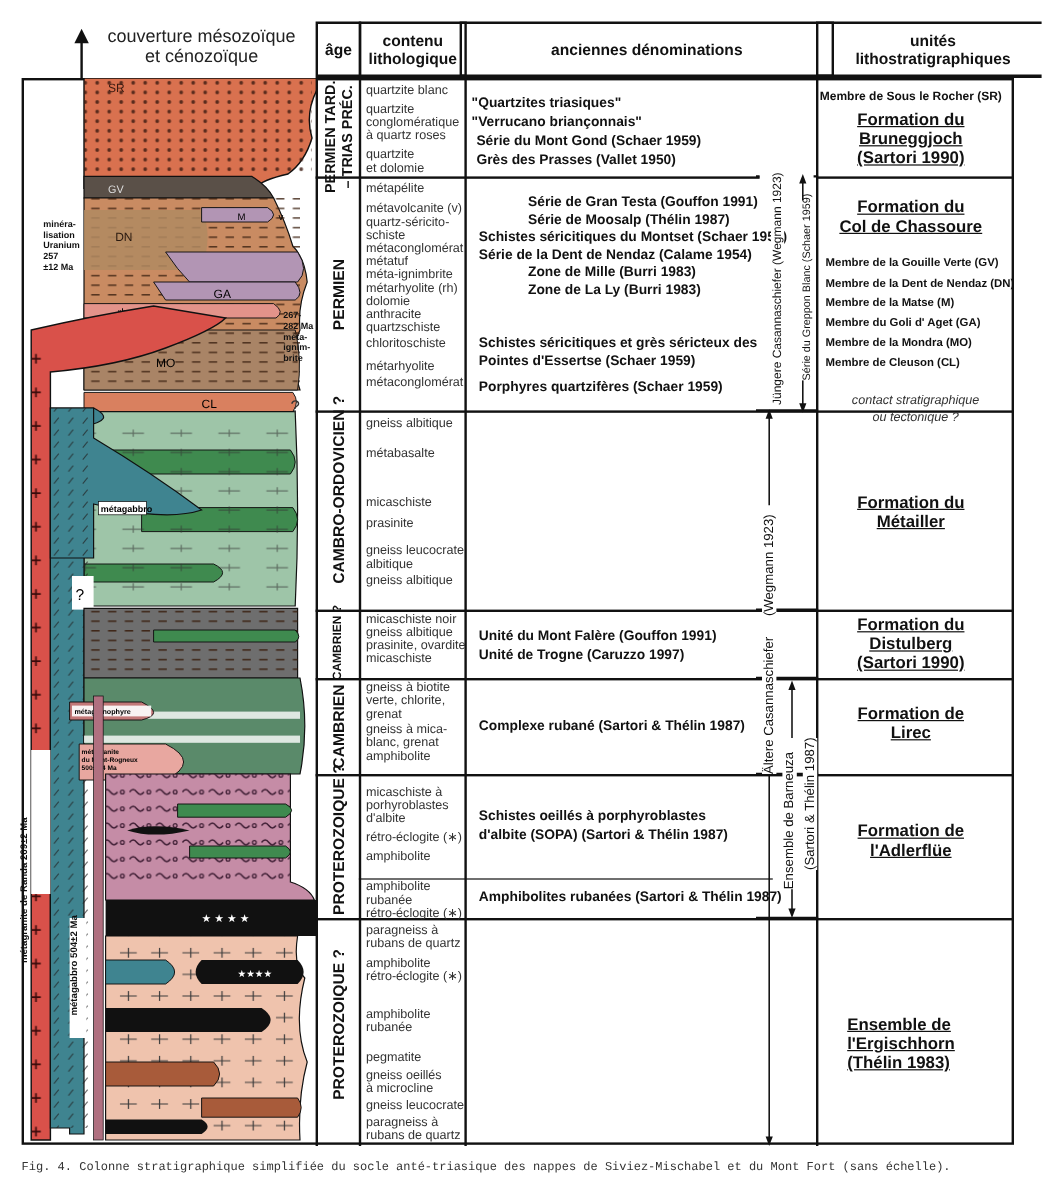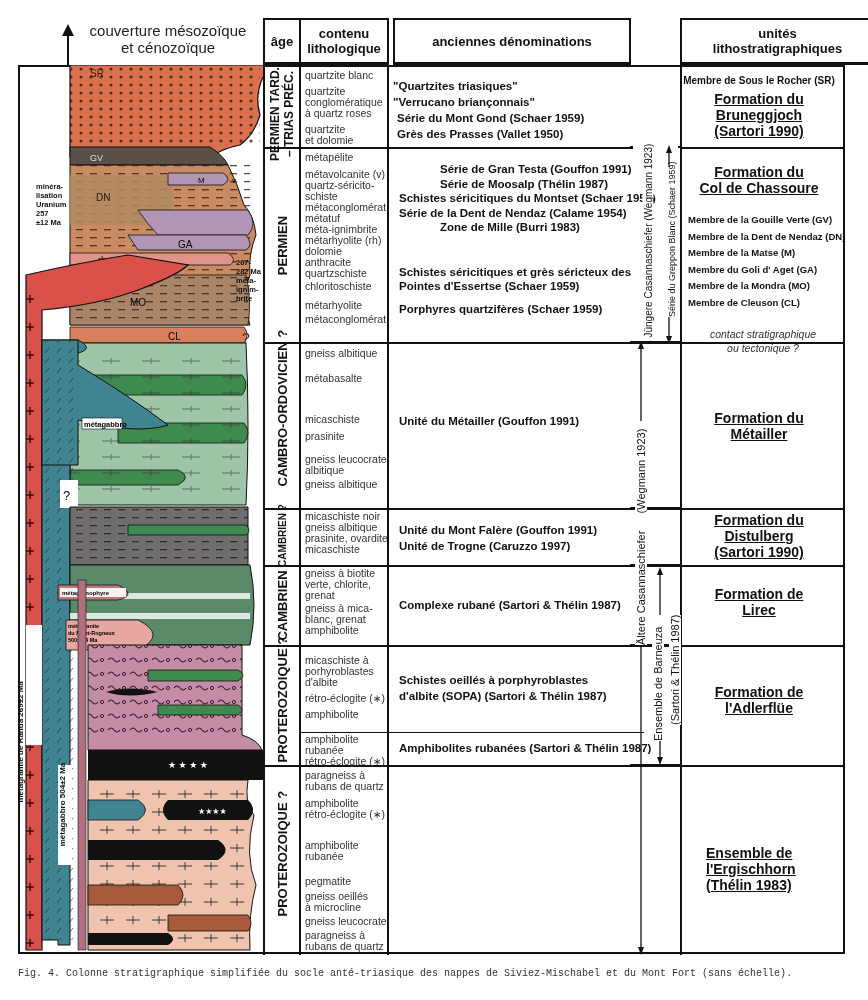--- a/index.html
+++ b/index.html
@@ -165,21 +165,21 @@
 </div>
 <div class="abs" style="left:242px;top:330px;font-size:14px;color:#333">?</div>
 <div class="vert abs" style="left:-40px;top:738px;width:120px;font-size:8px;font-weight:bold">métagranite de Randa 269±2 Ma</div>
 <div class="vert abs" style="left:12px;top:800px;width:100px;font-size:8px;font-weight:bold">métagabbro 504±2 Ma</div>
 
 <div class="abs hdr" style="left:263px;width:38px">âge</div>
 <div class="abs hdr" style="left:299px;width:90px;flex-direction:column">
   <div>contenu</div>
   <div>lithologique</div>
 </div>
-<div class="abs hdr" style="left:393px;width:238px">anciennes dénominations</div>
+<div class="abs hdr" style="left:383px;width:312px">anciennes dénominations</div>
 <div class="abs hdr" style="left:680px;width:195px;flex-direction:column">
   <div>unités</div>
   <div>lithostratigraphiques</div>
 </div>
 
 <div class="abs vline" style="left:263px;top:65px;height:890px"></div>
 <div class="abs vline" style="left:299px;top:65px;height:890px"></div>
 <div class="abs vline" style="left:387px;top:65px;height:890px"></div>
 <div class="abs vline" style="left:680px;top:65px;height:890px"></div>
 
@@ -233,20 +233,21 @@
   <div style="margin-top:2px">chloritoschiste</div>
   <div style="margin-top:8px">métarhyolite</div>
   <div style="margin-top:3px">métaconglomérat</div>
 </div>
 <div class="anc" style="left:399px;top:162px;line-height:14.5px">
   <div style="padding-left:41px">Série de Gran Testa  (Gouffon 1991)</div>
   <div style="padding-left:41px">Série de Moosalp  (Thélin 1987)</div>
   <div>Schistes séricitiques du Montset (Schaer 1959)</div>
   <div>Série de la Dent de Nendaz (Calame 1954)</div>
   <div style="padding-left:41px">Zone de Mille  (Burri 1983)</div>
+  <div style="padding-left:41px">Zone de La Ly  (Burri 1983)</div>
   <div style="margin-top:30px">Schistes séricitiques et grès séricteux des</div>
   <div>Pointes d'Essertse (Schaer 1959)</div>
   <div style="margin-top:8px">Porphyres quartzifères (Schaer 1959)</div>
 </div>
 <div class="unit" style="top:164px">
   <div class="unit-big">Formation du</div>
   <div class="unit-big">Col de Chassoure</div>
 </div>
 <div class="abs" style="left:688px;top:212px;font-weight:bold;font-size:9.5px;line-height:16.5px">
   <div>Membre de la Gouille Verte (GV)</div>
@@ -265,21 +266,20 @@
 <div class="litho" style="top:348px">
   <div>gneiss albitique</div>
   <div style="margin-top:14px">métabasalte</div>
   <div style="margin-top:30px">micaschiste</div>
   <div style="margin-top:6px">prasinite</div>
   <div style="margin-top:12px">gneiss leucocrate</div>
   <div>albitique</div>
   <div style="margin-top:3px">gneiss albitique</div>
 </div>
 <div class="anc" style="left:399px;top:409px;line-height:24px">
-  <div>Unité du Métailler (Gouffon 1991)</div>
 </div>
 <div class="unit" style="top:410px">
   <div class="unit-big">Formation du</div>
   <div class="unit-big">Métailler</div>
 </div>
 
 <div class="age-text" style="left:246px;top:530px;width:72px;font-size:10px">CAMBRIEN ?</div>
 <div class="litho" style="top:511px">
   <div>micaschiste noir</div>
   <div>gneiss albitique</div>

